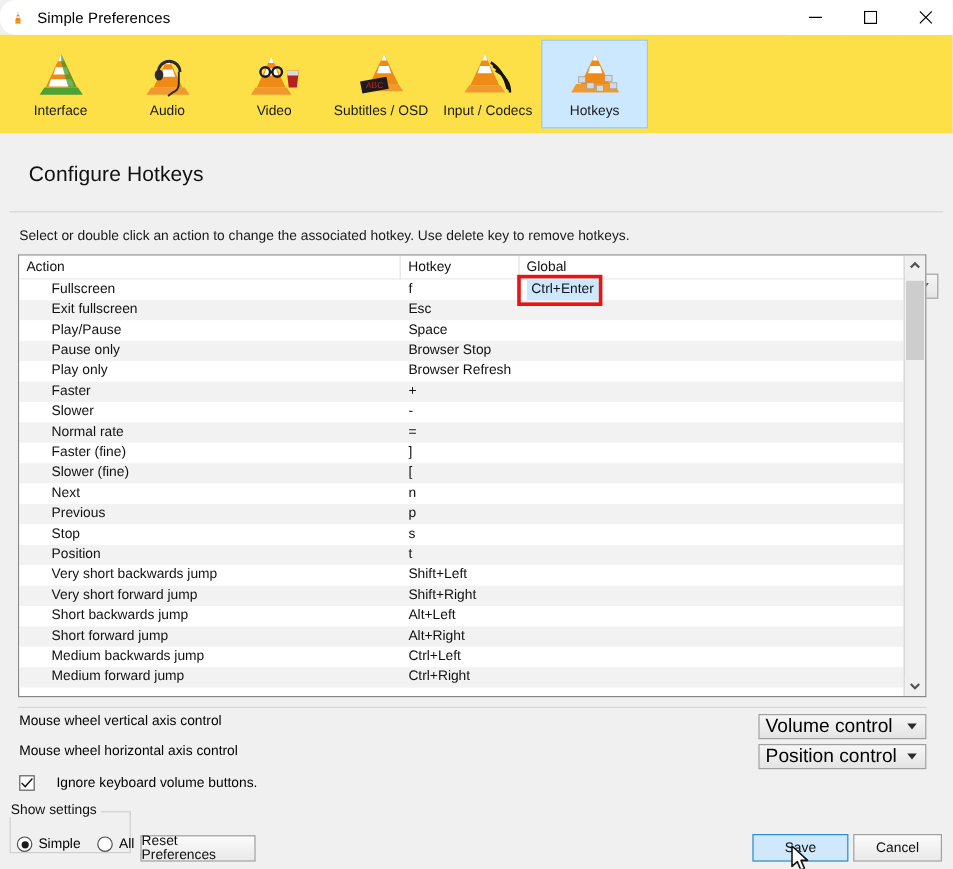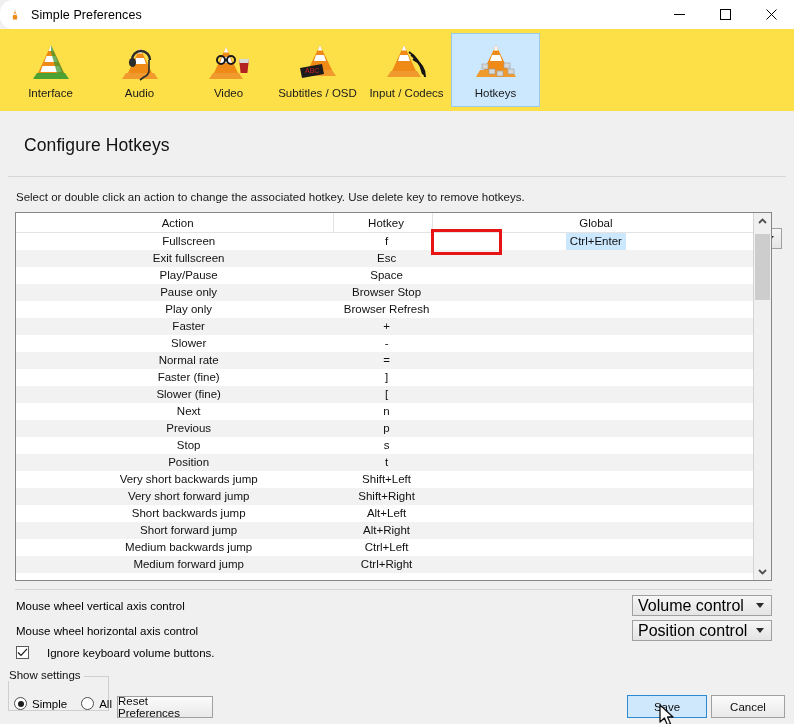--- a/index.html
+++ b/index.html
@@ -167,21 +167,20 @@
     position: absolute;
     left: 15px;
     top: 212px;
     width: 757px;
     height: 369px;
     border: 1px solid #868686;
     background: #fff;
     box-sizing: border-box;
     display: flex;
     overflow: hidden;
-    text-align: center;
   }
   .table-main {
     flex: 1 1 auto;
     overflow: hidden;
     position: relative;
   }
   .thead {
     display: flex;
     height: 20px;
     background: #fff;
@@ -263,21 +262,20 @@
     top: 589px;
     width: 757px;
     height: 1px;
     background: #d6d6d6;
   }
   .opt-row {
     position: absolute;
     left: 16px;
     right: 22px;
     display: flex;
-    align-items: center;
     gap: 20px;
   }
   .opt-row .opt-label { font-size: 11.5px; }
   .opt-row .combo { margin-left: auto; width: 140px; }
   #opt-vert  { top: 595px; height: 21px; }
   #opt-horiz { top: 620px; height: 21px; }
 
   .check-row {
     position: absolute;
     left: 16px;

